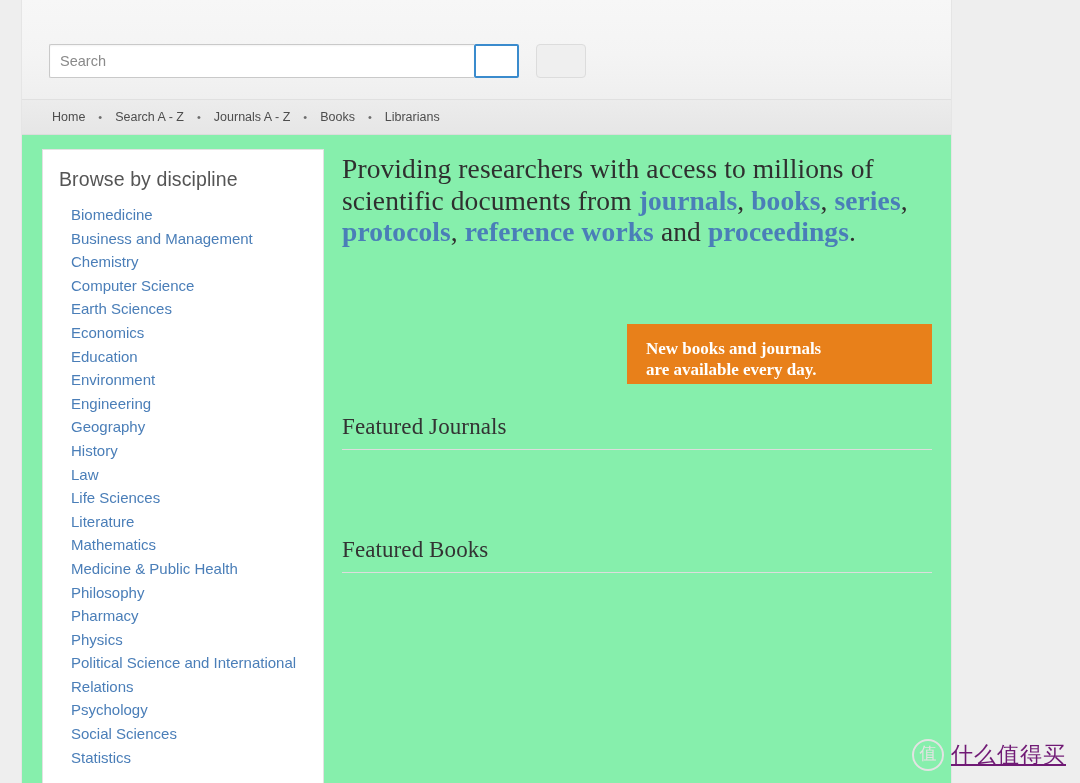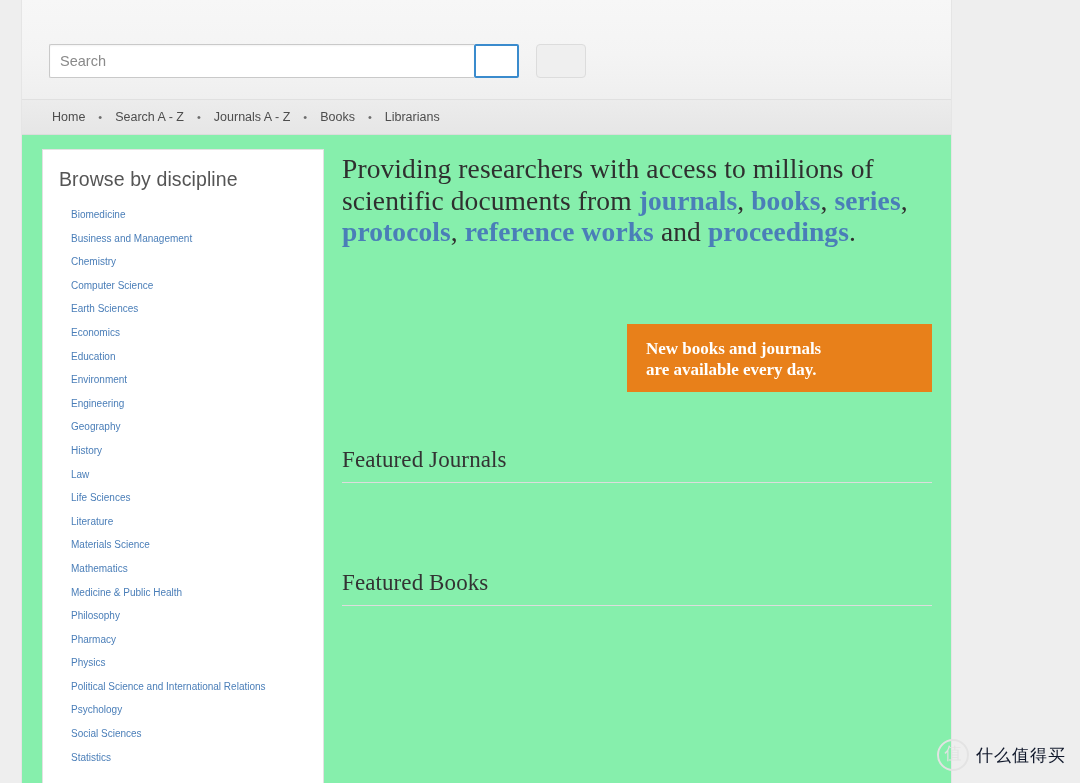--- a/index.html
+++ b/index.html
@@ -133,21 +133,21 @@
   #discipline-list {
     list-style: none;
     margin: 0;
     padding: 0;
   }
   .discipline-item {
     padding: 0 16px 0 28px;
   }
   .discipline-link {
     display: block;
-    font-size: 10px;
+    font-size: 15px;
     line-height: 23.6px;
     color: #4a7eb8;
     text-decoration: none;
     cursor: pointer;
   }
 
   
   #main-content {
     margin-left: 18px;
     width: 590px;
@@ -166,36 +166,36 @@
     color: #4a7eb8;
     text-decoration: none;
     cursor: pointer;
     font-weight: bold;
   }
 
   #promo-banner {
     margin-top: 76px;
     margin-left: 285px;
     width: 305px;
-    height: 68px;
+    height: 60px;
     background: #e8801a;
     box-sizing: border-box;
     padding: 14px 0 0 19px;
     cursor: pointer;
   }
   .promo-line {
     display: block;
     font-family: "Liberation Serif", serif;
     font-weight: bold;
     font-size: 17px;
     line-height: 21px;
     color: #ffffff;
   }
 
-  .featured-section { margin-top: 55px; }
+  .featured-section { margin-top: 30px; }
   #featured-books-section { margin-top: 57px; }
   .featured-heading {
     font-family: "Liberation Serif", serif;
     font-size: 23px;
     font-weight: normal;
     color: #333333;
     margin: 0 0 9px 0;
     letter-spacing: 0.1px;
   }
   .featured-rule {
@@ -221,23 +221,24 @@
     height: 28px;
     border: 2px solid #e3e3e3;
     border-radius: 50%;
     color: #e3e3e3;
     font-size: 17px;
     line-height: 26px;
     text-align: center;
     margin-right: 7px;
   }
   #watermark-text {
-    font-size: 17px;
-    color: #0f172a;
+    font-size: 22px;
+    color: #701a75;
     letter-spacing: 1px;
+    text-decoration: underline;
   }
 </style>
 </head>
 <body>
 
 <div id="page-container">
 
   <div id="header-strip">
     <div id="search-row">
       <input id="search-input" type="text" placeholder="Search" style="">
@@ -299,23 +300,20 @@
         <li class="discipline-item">
             <a class="discipline-link">Law</a>
           </li>
         <li class="discipline-item">
             <a class="discipline-link">Life Sciences</a>
           </li>
         <li class="discipline-item">
             <a class="discipline-link">Literature</a>
           </li>
         <li class="discipline-item">
-            <a class="discipline-link">Materials Science</a>
-          </li>
-        <li class="discipline-item">
             <a class="discipline-link">Mathematics</a>
           </li>
         <li class="discipline-item">
             <a class="discipline-link">Medicine &amp; Public Health</a>
           </li>
         <li class="discipline-item">
             <a class="discipline-link">Philosophy</a>
           </li>
         <li class="discipline-item">
             <a class="discipline-link">Pharmacy</a>

